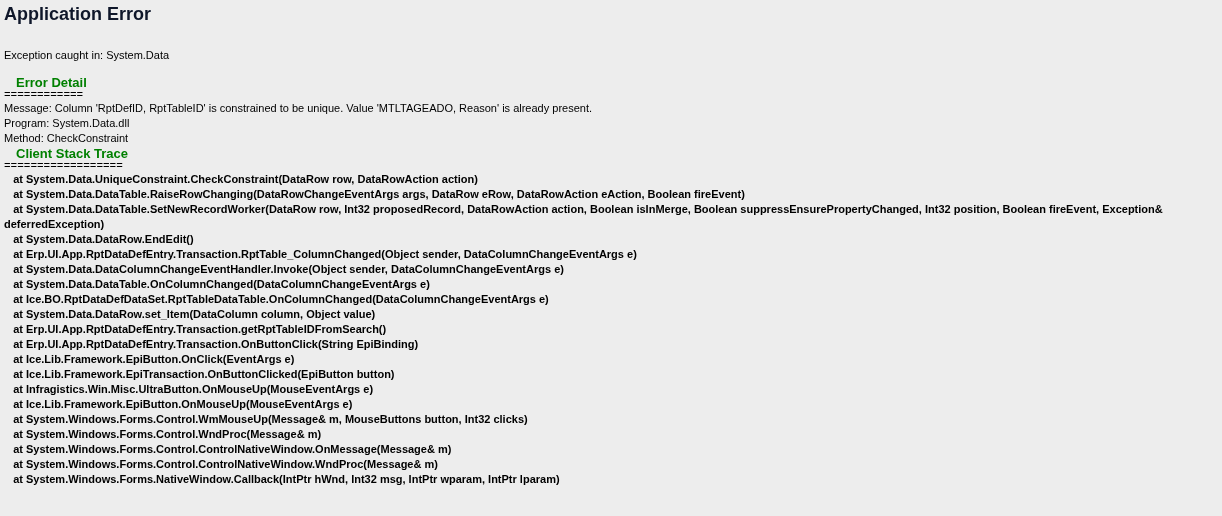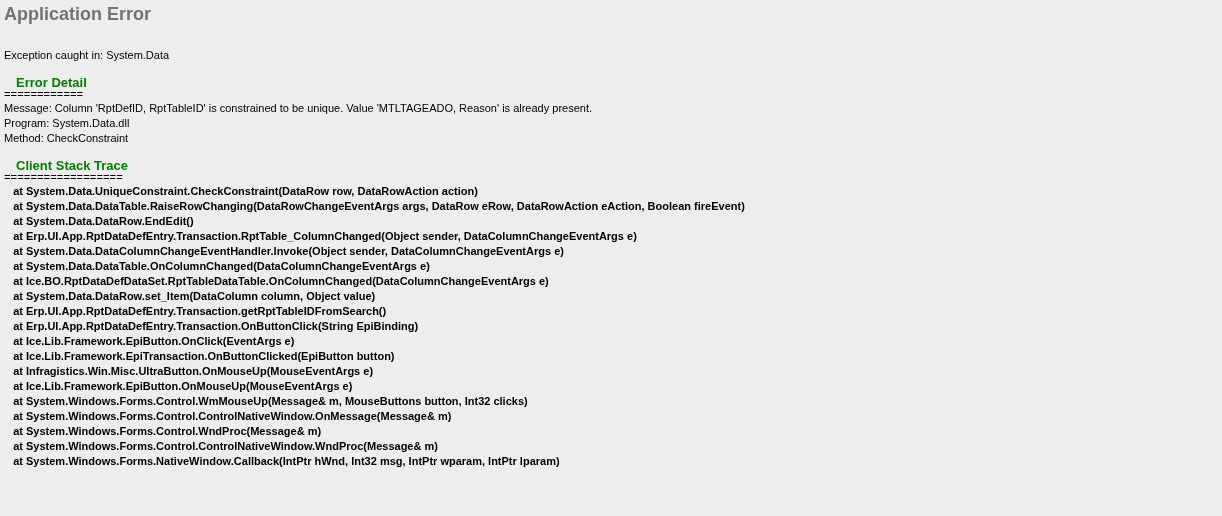--- a/index.html
+++ b/index.html
@@ -8,31 +8,30 @@
       background: #ededed;
       font-family: Arial, Helvetica, sans-serif;
       font-size: 11px;
       color: #000;
       width: 1222px;
       box-sizing: border-box;
     }
     .title {
       font-size: 18px;
       font-weight: bold;
-      color: #737373;
+      color: #0f172a;
       margin-bottom: 14px;
     }
     .line {
       line-height: 15px;
     }
     .section-header {
       font-size: 13px;
       font-weight: bold;
       color: #008000;
-      margin-top: 12px;
       padding-left: 12px;
     }
     .separator {
       font-family: "Courier New", monospace;
       font-size: 11px;
       color: #000;
       margin-top: -1px;
     }
     .label {
       font-weight: normal;
@@ -78,30 +77,31 @@
   <span class="label">Method:</span>
   <span>CheckConstraint</span>
 </div>
 
 <div class="section-header">Client Stack Trace</div>
 <div class="separator">==================</div>
 
 <div class="stack" id="stack-container">
     <div class="stack-line">   at System.Data.UniqueConstraint.CheckConstraint(DataRow row, DataRowAction action)</div>
     <div class="stack-line">   at System.Data.DataTable.RaiseRowChanging(DataRowChangeEventArgs args, DataRow eRow, DataRowAction eAction, Boolean fireEvent)</div>
+    <div class="stack-line">   at System.Data.DataTable.SetNewRecordWorker(DataRow row, Int32 proposedRecord, DataRowAction action, Boolean isInMerge, Boolean suppressEnsurePropertyChanged, Int32 position, Boolean fireEvent, Exception&amp; deferredException)</div>
     <div class="stack-line">   at System.Data.DataRow.EndEdit()</div>
     <div class="stack-line">   at Erp.UI.App.RptDataDefEntry.Transaction.RptTable_ColumnChanged(Object sender, DataColumnChangeEventArgs e)</div>
     <div class="stack-line">   at System.Data.DataColumnChangeEventHandler.Invoke(Object sender, DataColumnChangeEventArgs e)</div>
     <div class="stack-line">   at System.Data.DataTable.OnColumnChanged(DataColumnChangeEventArgs e)</div>
     <div class="stack-line">   at Ice.BO.RptDataDefDataSet.RptTableDataTable.OnColumnChanged(DataColumnChangeEventArgs e)</div>
     <div class="stack-line">   at System.Data.DataRow.set_Item(DataColumn column, Object value)</div>
     <div class="stack-line">   at Erp.UI.App.RptDataDefEntry.Transaction.getRptTableIDFromSearch()</div>
     <div class="stack-line">   at Erp.UI.App.RptDataDefEntry.Transaction.OnButtonClick(String EpiBinding)</div>
     <div class="stack-line">   at Ice.Lib.Framework.EpiButton.OnClick(EventArgs e)</div>
     <div class="stack-line">   at Ice.Lib.Framework.EpiTransaction.OnButtonClicked(EpiButton button)</div>
     <div class="stack-line">   at Infragistics.Win.Misc.UltraButton.OnMouseUp(MouseEventArgs e)</div>
     <div class="stack-line">   at Ice.Lib.Framework.EpiButton.OnMouseUp(MouseEventArgs e)</div>
     <div class="stack-line">   at System.Windows.Forms.Control.WmMouseUp(Message&amp; m, MouseButtons button, Int32 clicks)</div>
+    <div class="stack-line">   at System.Windows.Forms.Control.WndProc(Message&amp; m)</div>
     <div class="stack-line">   at System.Windows.Forms.Control.ControlNativeWindow.OnMessage(Message&amp; m)</div>
-    <div class="stack-line">   at System.Windows.Forms.Control.WndProc(Message&amp; m)</div>
     <div class="stack-line">   at System.Windows.Forms.Control.ControlNativeWindow.WndProc(Message&amp; m)</div>
     <div class="stack-line">   at System.Windows.Forms.NativeWindow.Callback(IntPtr hWnd, Int32 msg, IntPtr wparam, IntPtr lparam)</div>
   </div>
 
 </body></html>

